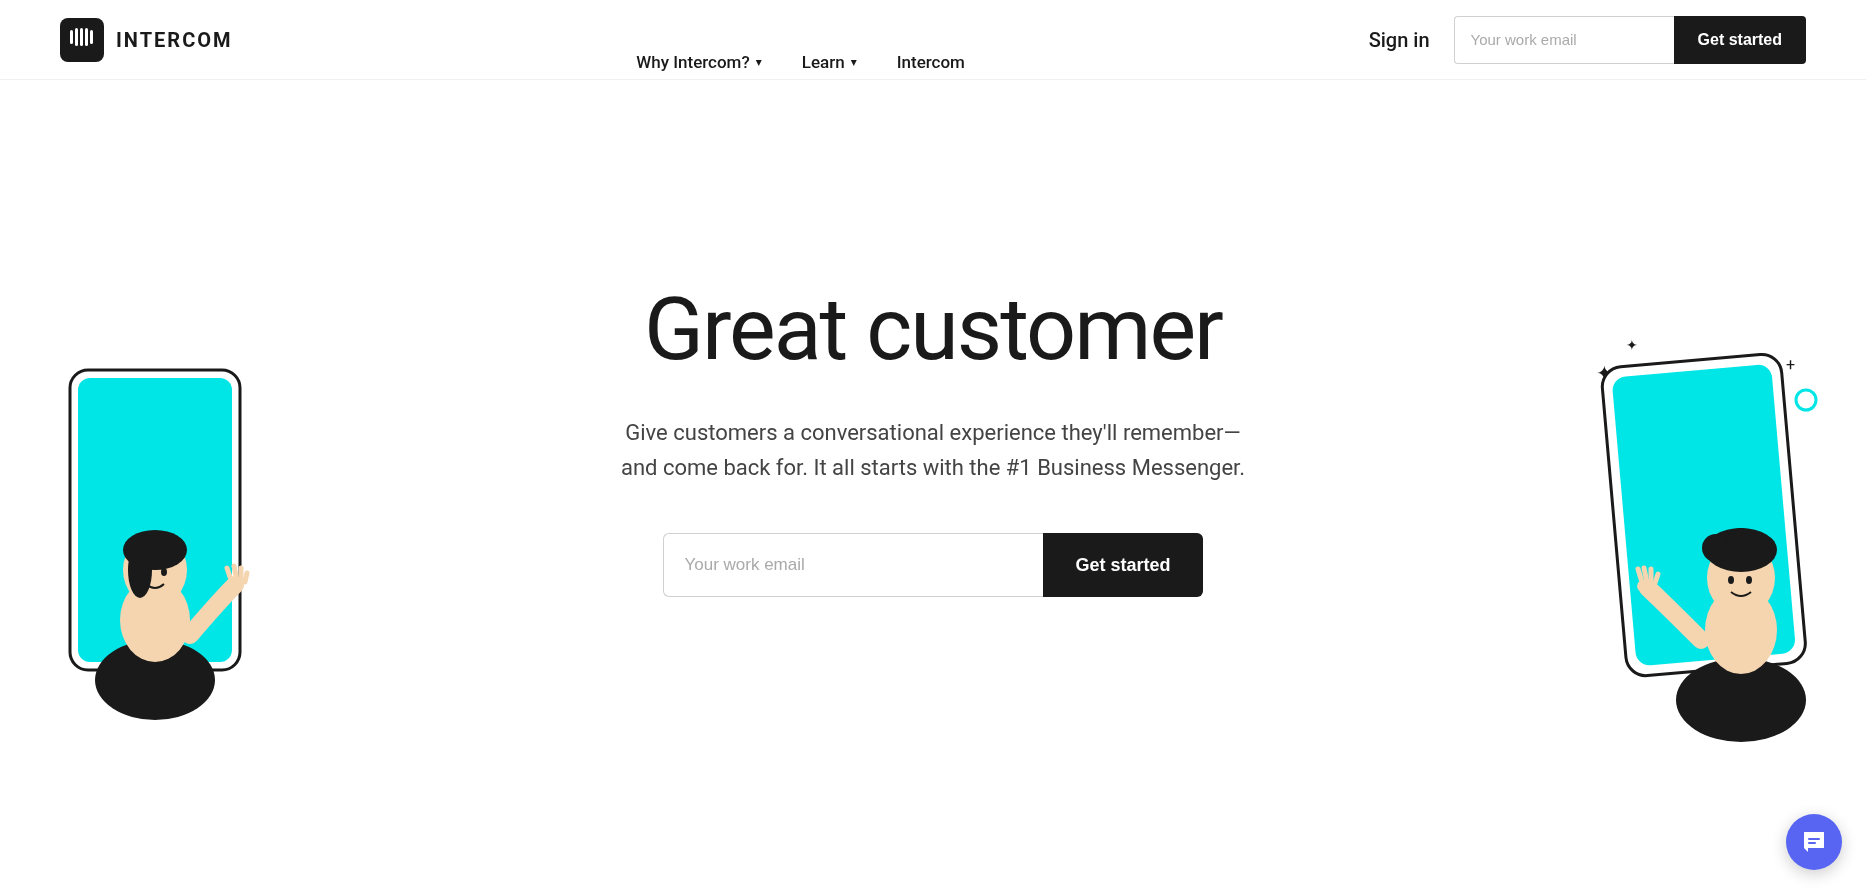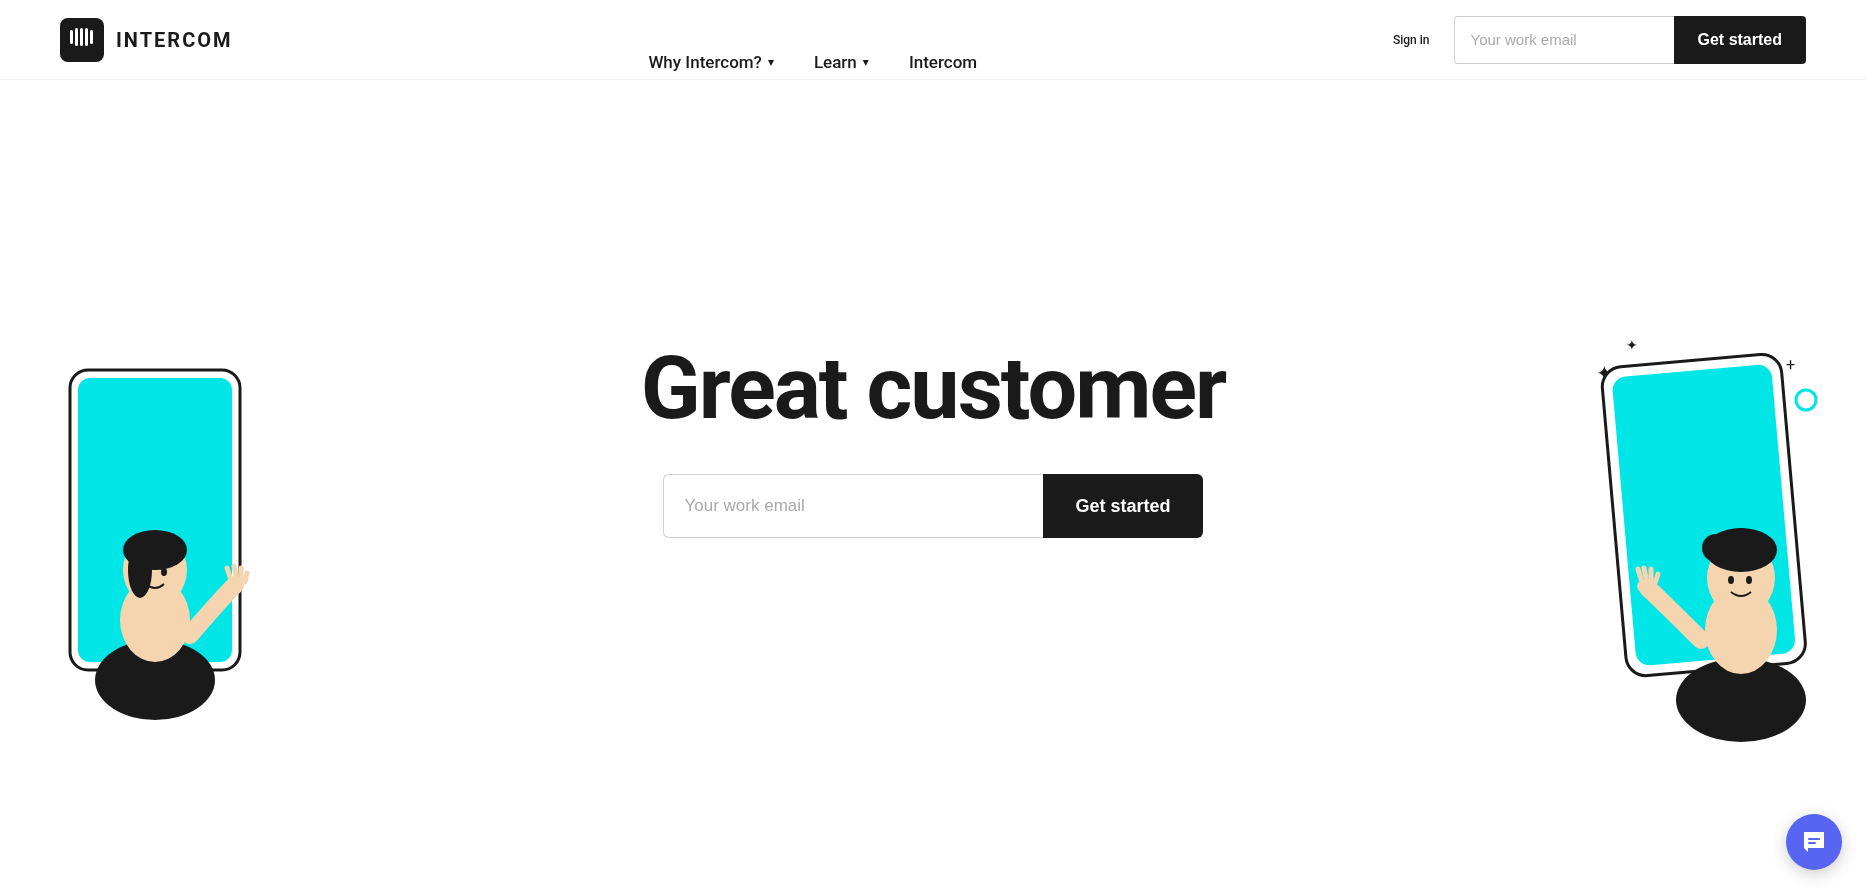--- a/index.html
+++ b/index.html
@@ -109,21 +109,21 @@
       color: #ffffff;
       border: none;
       border-radius: 0 4px 4px 0;
       font-size: 16px;
       font-weight: 600;
       cursor: pointer;
       white-space: nowrap;
     }
 
     .nav-signin {
-      font-size: 12px;
+      font-size: 20px;
       font-weight: 500;
       color: #1a1a1a;
       text-decoration: none;
       margin-right: 24px;
       cursor: pointer;
     }
 
     
     .hero {
       display: flex;
@@ -138,21 +138,21 @@
 
     .hero-content {
       text-align: center;
       max-width: 900px;
       position: relative;
       z-index: 2;
     }
 
     .hero-title {
       font-size: 88px;
-      font-weight: 700;
+      font-weight: 400;
       color: #1a1a1a;
       line-height: 1.05;
       letter-spacing: -2px;
       margin-bottom: 40px;
     }
 
     .hero-subtitle {
       font-size: 22px;
       color: #444;
       line-height: 1.6;
@@ -344,20 +344,24 @@
       <line x1="60" y1="258" x2="58" y2="248" stroke="#f5d5b0" stroke-width="5" stroke-linecap="round"></line>
       <line x1="65" y1="259" x2="65" y2="249" stroke="#f5d5b0" stroke-width="5" stroke-linecap="round"></line>
       <line x1="69" y1="263" x2="72" y2="254" stroke="#f5d5b0" stroke-width="5" stroke-linecap="round"></line>
     </svg>
   </div>
 
   <div class="hero-content">
     <h1 class="hero-title">
       <span>Great customer</span><br>
     </h1>
+    <p class="hero-subtitle">
+      Give customers a conversational experience they'll remember—<br>
+      and come back for. It all starts with the #1 Business Messenger.
+    </p>
     <div class="hero-cta">
       <input class="hero-email-input" type="email" placeholder="Your work email" style="">
       <button class="hero-get-started-btn">Get started</button>
     </div>
   </div>
 </section>
 
 <div class="chat-bubble-btn">
   <svg viewBox="0 0 28 28" xmlns="http://www.w3.org/2000/svg">
     <path d="M4 4h20v16H4z" rx="2" fill="white" opacity="0.9"></path>

